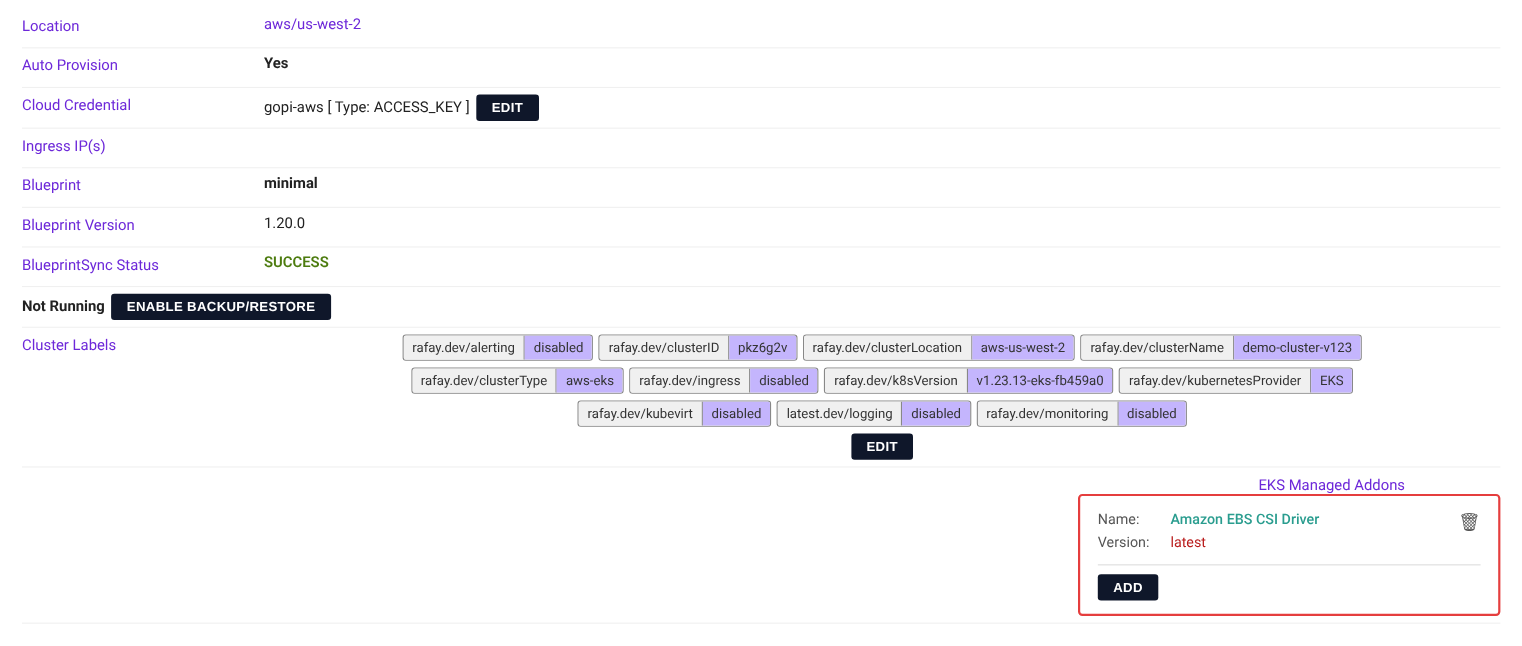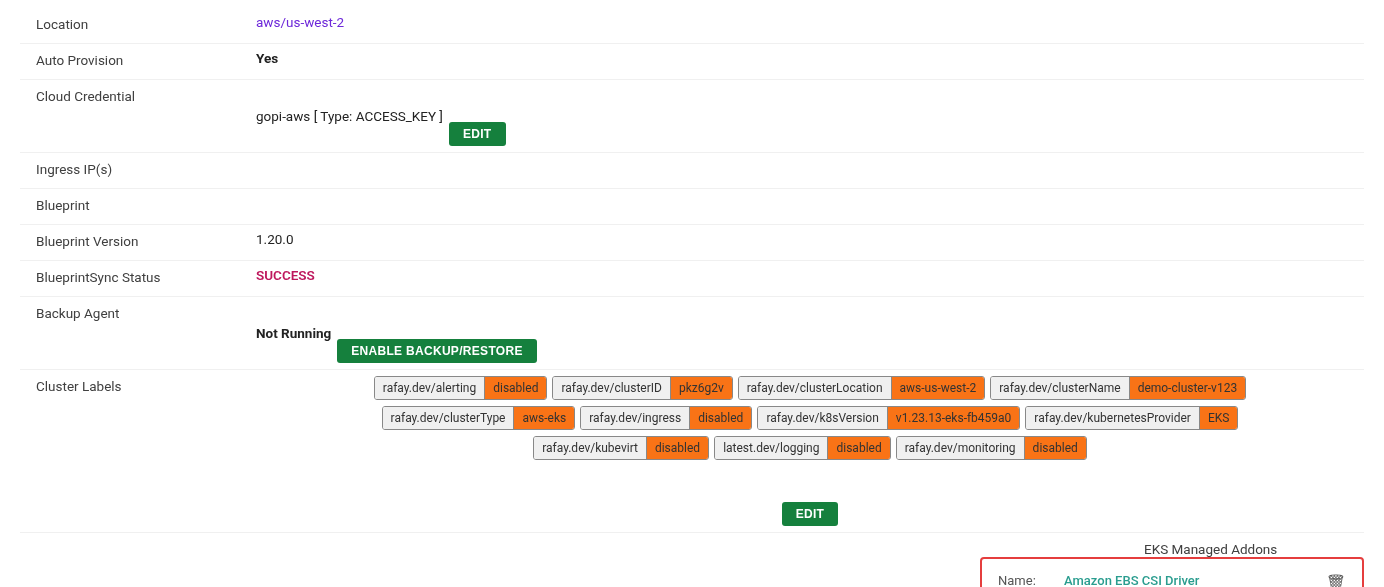--- a/index.html
+++ b/index.html
@@ -17,55 +17,53 @@
     .row {
       display: flex;
       align-items: flex-start;
       padding: 6px 0;
       border-bottom: 1px solid #f0f0f0;
       min-height: 36px;
     }
     .label {
       width: 220px;
       min-width: 220px;
-      color: #404040;
+      color: #6d28d9;
       font-size: 13.5px;
       padding-top: 2px;
       padding-right: 10px;
-      margin-left: 16px;
     }
     .value {
       flex: 1;
       color: #222;
       font-size: 13.5px;
       display: flex;
       align-items: center;
       flex-wrap: wrap;
       gap: 6px;
     }
     .link-value {
       color: #6d28d9;
       text-decoration: none;
     }
     .status-success {
-      color: #be185d;
+      color: #4d7c0f;
       font-weight: 600;
     }
     .btn-teal {
-      background: #15803d;
+      background: #0f172a;
       color: #fff;
       border: none;
       padding: 5px 14px;
       border-radius: 3px;
       font-size: 12px;
       font-weight: 600;
       cursor: pointer;
       letter-spacing: 0.3px;
       text-transform: uppercase;
-      margin-top: 36px;
     }
     .bold { font-weight: 700; }
     .tag {
       display: inline-flex;
       align-items: center;
       border: 1px solid #888;
       border-radius: 3px;
       overflow: hidden;
       font-size: 12px;
       height: 24px;
@@ -73,21 +71,21 @@
     .tag-key {
       background: #f0f0f0;
       color: #333;
       padding: 0 8px;
       border-right: 1px solid #888;
       height: 100%;
       display: flex;
       align-items: center;
     }
     .tag-val {
-      background: #f97316;
+      background: #c4b5fd;
       color: #333;
       padding: 0 8px;
       height: 100%;
       display: flex;
       align-items: center;
     }
     .cluster-labels-section {
       flex-direction: column;
       align-items: flex-start;
     }
@@ -185,39 +183,41 @@
     </div>
   </div>
 
   <div class="row">
     <div class="label">Ingress IP(s)</div>
     <div class="value"></div>
   </div>
 
   <div class="row">
     <div class="label">Blueprint</div>
+    <div class="value">
+      <span class="bold">minimal</span>
+    </div>
   </div>
 
   <div class="row">
     <div class="label">Blueprint Version</div>
     <div class="value">
       <span>1.20.0</span>
     </div>
   </div>
 
   <div class="row">
     <div class="label">BlueprintSync Status</div>
     <div class="value">
       <span class="status-success">SUCCESS</span>
     </div>
   </div>
 
 
   <div class="row">
-    <div class="label">Backup Agent</div>
     <div class="value">
       <span class="not-running">Not Running</span>
       <button class="btn-teal">ENABLE BACKUP/RESTORE</button>
     </div>
   </div>
 
   <div class="row cluster-labels-section">
     <div style="display:flex; width:100%; align-items:flex-start;">
       <div class="label">Cluster Labels</div>
       <div class="value cluster-labels-value">

